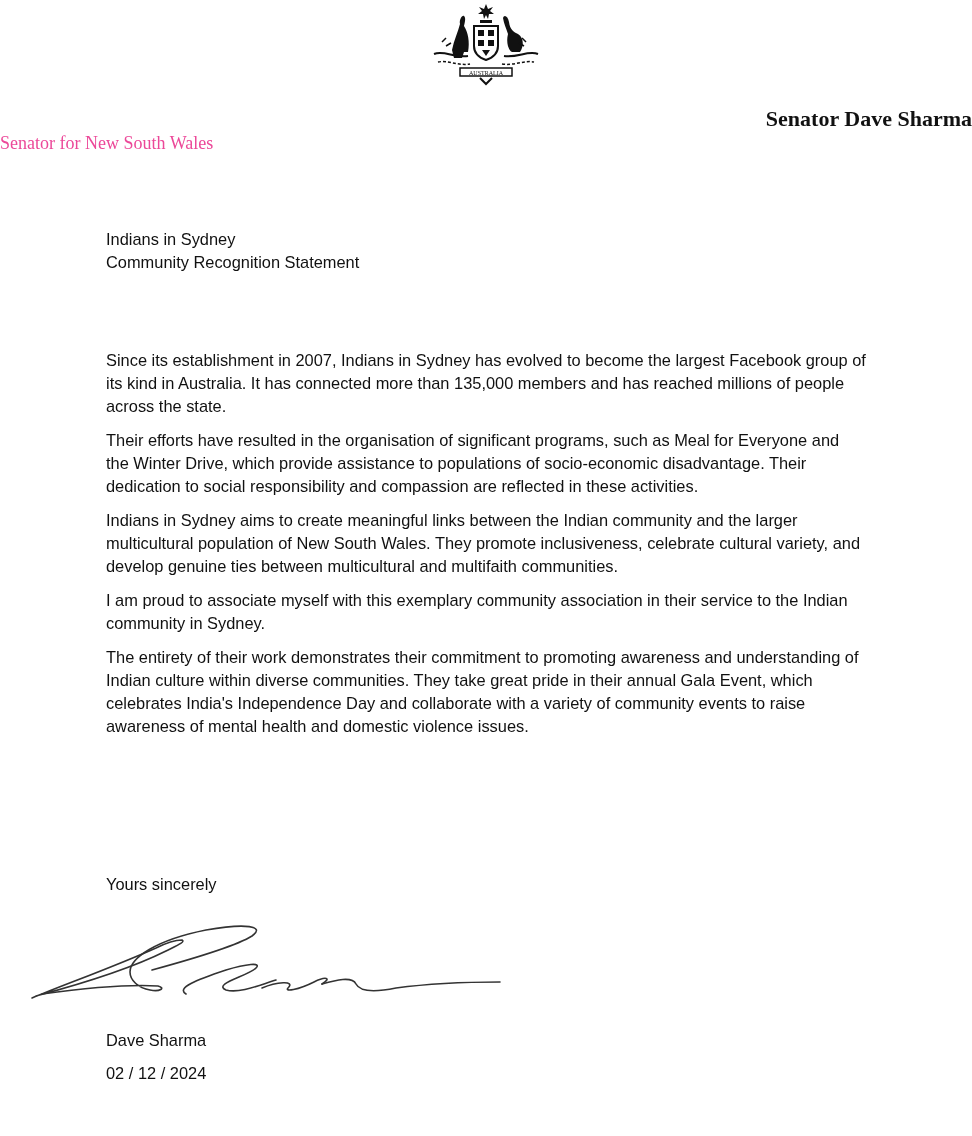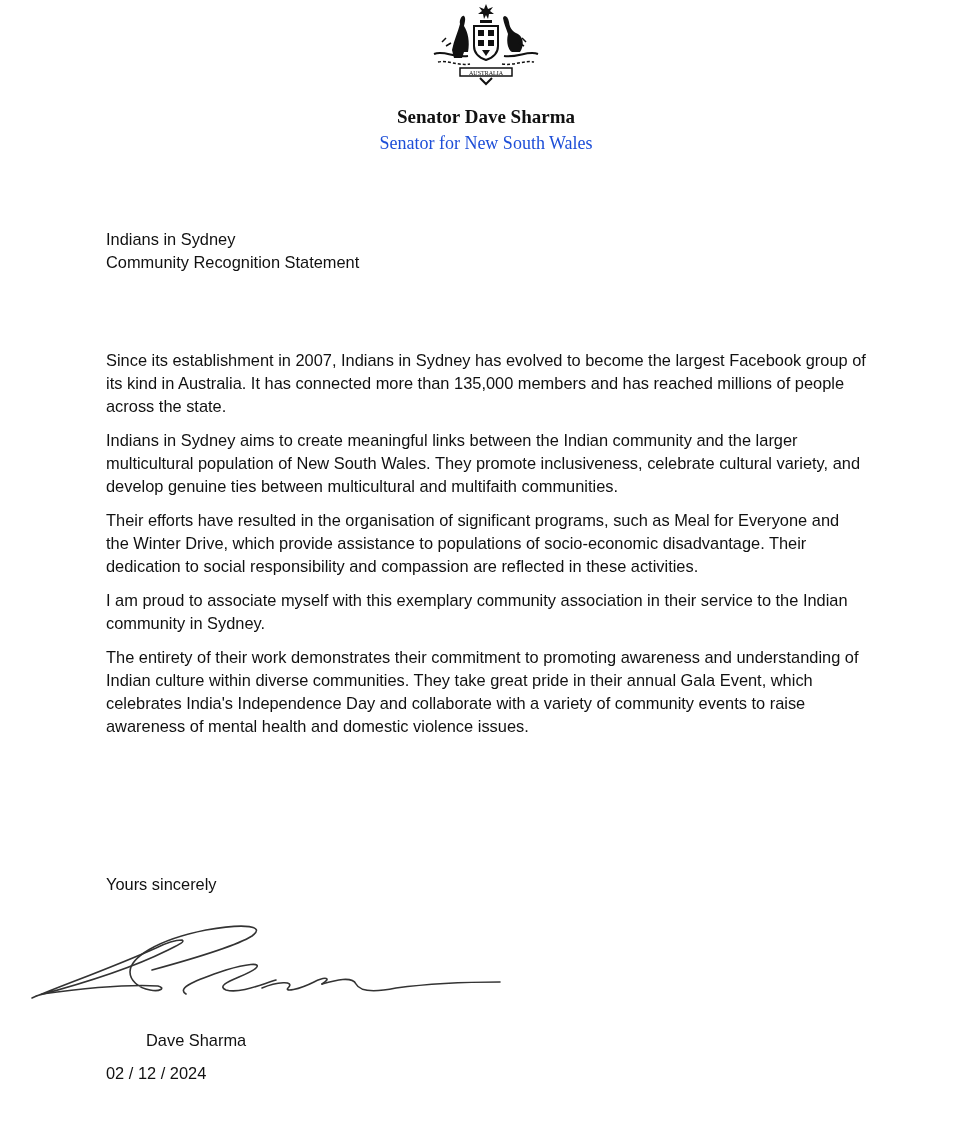--- a/index.html
+++ b/index.html
@@ -1,28 +1,28 @@
 <!DOCTYPE html>
 <html><head>
 <meta charset="utf-8">
 <style>
   html, body { margin: 0; padding: 0; background: #ffffff; }
   body { width: 972px; height: 1136px; position: relative; overflow: hidden; color: #111111; }
   .crest { position: absolute; left: 424px; top: 2px; width: 124px; height: 84px; }
-  .head-name { position: absolute; left: 0; width: 972px; top: 106px; text-align: center;
-    font-family: "Liberation Serif", serif; font-weight: bold; font-size: 19px; color: #111; }
-  .head-title { position: absolute; left: 0; width: 972px; top: 133px; text-align: center;
-    font-family: "Liberation Serif", serif; font-size: 18px; color: #1d4ed8; }
+  .head-name { position: absolute; left: 0; width: 972px; top: 106px; text-align: right;
+    font-family: "Liberation Serif", serif; font-weight: bold; font-size: 22px; color: #111; }
+  .head-title { position: absolute; left: 0; width: 972px; top: 133px; text-align: left;
+    font-family: "Liberation Serif", serif; font-size: 18px; color: #ec4899; }
   .sans { font-family: "Liberation Sans", sans-serif; font-size: 16.4px; line-height: 23px; color: #111; }
   .addr { position: absolute; left: 106px; top: 228px; }
   .body { position: absolute; left: 106px; top: 349px; width: 760px; }
   .body p { margin: 0 0 11px 0; }
   .closing { position: absolute; left: 106px; top: 873px; }
   .sig { position: absolute; left: 26px; top: 918px; width: 480px; height: 90px; }
-  .signame { position: absolute; left: 106px; top: 1029px; margin-left: 40px; }
+  .signame { position: absolute; left: 106px; top: 1029px; }
   .date { position: absolute; left: 106px; top: 1062px; }
 </style>
 </head>
 <body>
 
 <svg class="crest" viewBox="0 0 124 84">
   <polygon points="62,2 64,7 69,5 66,9 70,12 65,12 64,17 62,13 60,17 59,12 54,12 58,9 55,5 60,7" fill="#111"></polygon>
   <rect x="56" y="18" width="12" height="3" fill="#111"></rect>
   <path d="M28,48 C30,38 34,30 36,22 C35,18 38,13 40,14 C42,16 41,20 40,24 C44,30 46,40 44,50 L40,50 L38,56 L30,56 Z" fill="#111"></path>
   <path d="M96,50 C100,44 100,36 94,32 C90,30 86,28 85,20 C84,14 80,12 79,16 C80,22 82,26 84,32 C82,40 84,48 88,50 Z" fill="#111"></path>
@@ -43,22 +43,22 @@
 <div class="head-name">Senator Dave Sharma</div>
 <div class="head-title">Senator for New South Wales</div>
 
 <div class="addr sans">
   <div>Indians in Sydney</div>
   <div>Community Recognition Statement</div>
 </div>
 
 <div class="body sans">
   <p>Since its establishment in 2007, Indians in Sydney has evolved to become the largest Facebook group of its kind in Australia. It has connected more than 135,000 members and has reached millions of people across the state.</p>
+  <p>Their efforts have resulted in the organisation of significant programs, such as Meal for Everyone and the Winter Drive, which provide assistance to populations of socio-economic disadvantage. Their dedication to social responsibility and compassion are reflected in these activities.</p>
   <p>Indians in Sydney aims to create meaningful links between the Indian community and the larger multicultural population of New South Wales. They promote inclusiveness, celebrate cultural variety, and develop genuine ties between multicultural and multifaith communities.</p>
-  <p>Their efforts have resulted in the organisation of significant programs, such as Meal for Everyone and the Winter Drive, which provide assistance to populations of socio-economic disadvantage. Their dedication to social responsibility and compassion are reflected in these activities.</p>
   <p>I am proud to associate myself with this exemplary community association in their service to the Indian community in Sydney.</p>
   <p>The entirety of their work demonstrates their commitment to promoting awareness and understanding of Indian culture within diverse communities. They take great pride in their annual Gala Event, which celebrates India's Independence Day and collaborate with a variety of community events to raise awareness of mental health and domestic violence issues.</p>
 </div>
 
 <div class="closing sans">Yours sincerely</div>
 
 <svg class="sig" viewBox="0 0 480 90">
   <g fill="none" stroke="#333" stroke-width="1.6" stroke-linecap="round">
     <path d="M6,80 C40,66 90,48 130,30 C140,25 150,22 156,22 C160,24 150,28 140,33 C110,48 70,62 10,78"></path>
     <path d="M16,76 C60,70 100,66 132,68 C140,70 134,74 124,72 C112,70 104,62 104,54 C104,40 130,22 180,12 C220,5 240,8 226,18 C210,28 170,40 126,52"></path>

